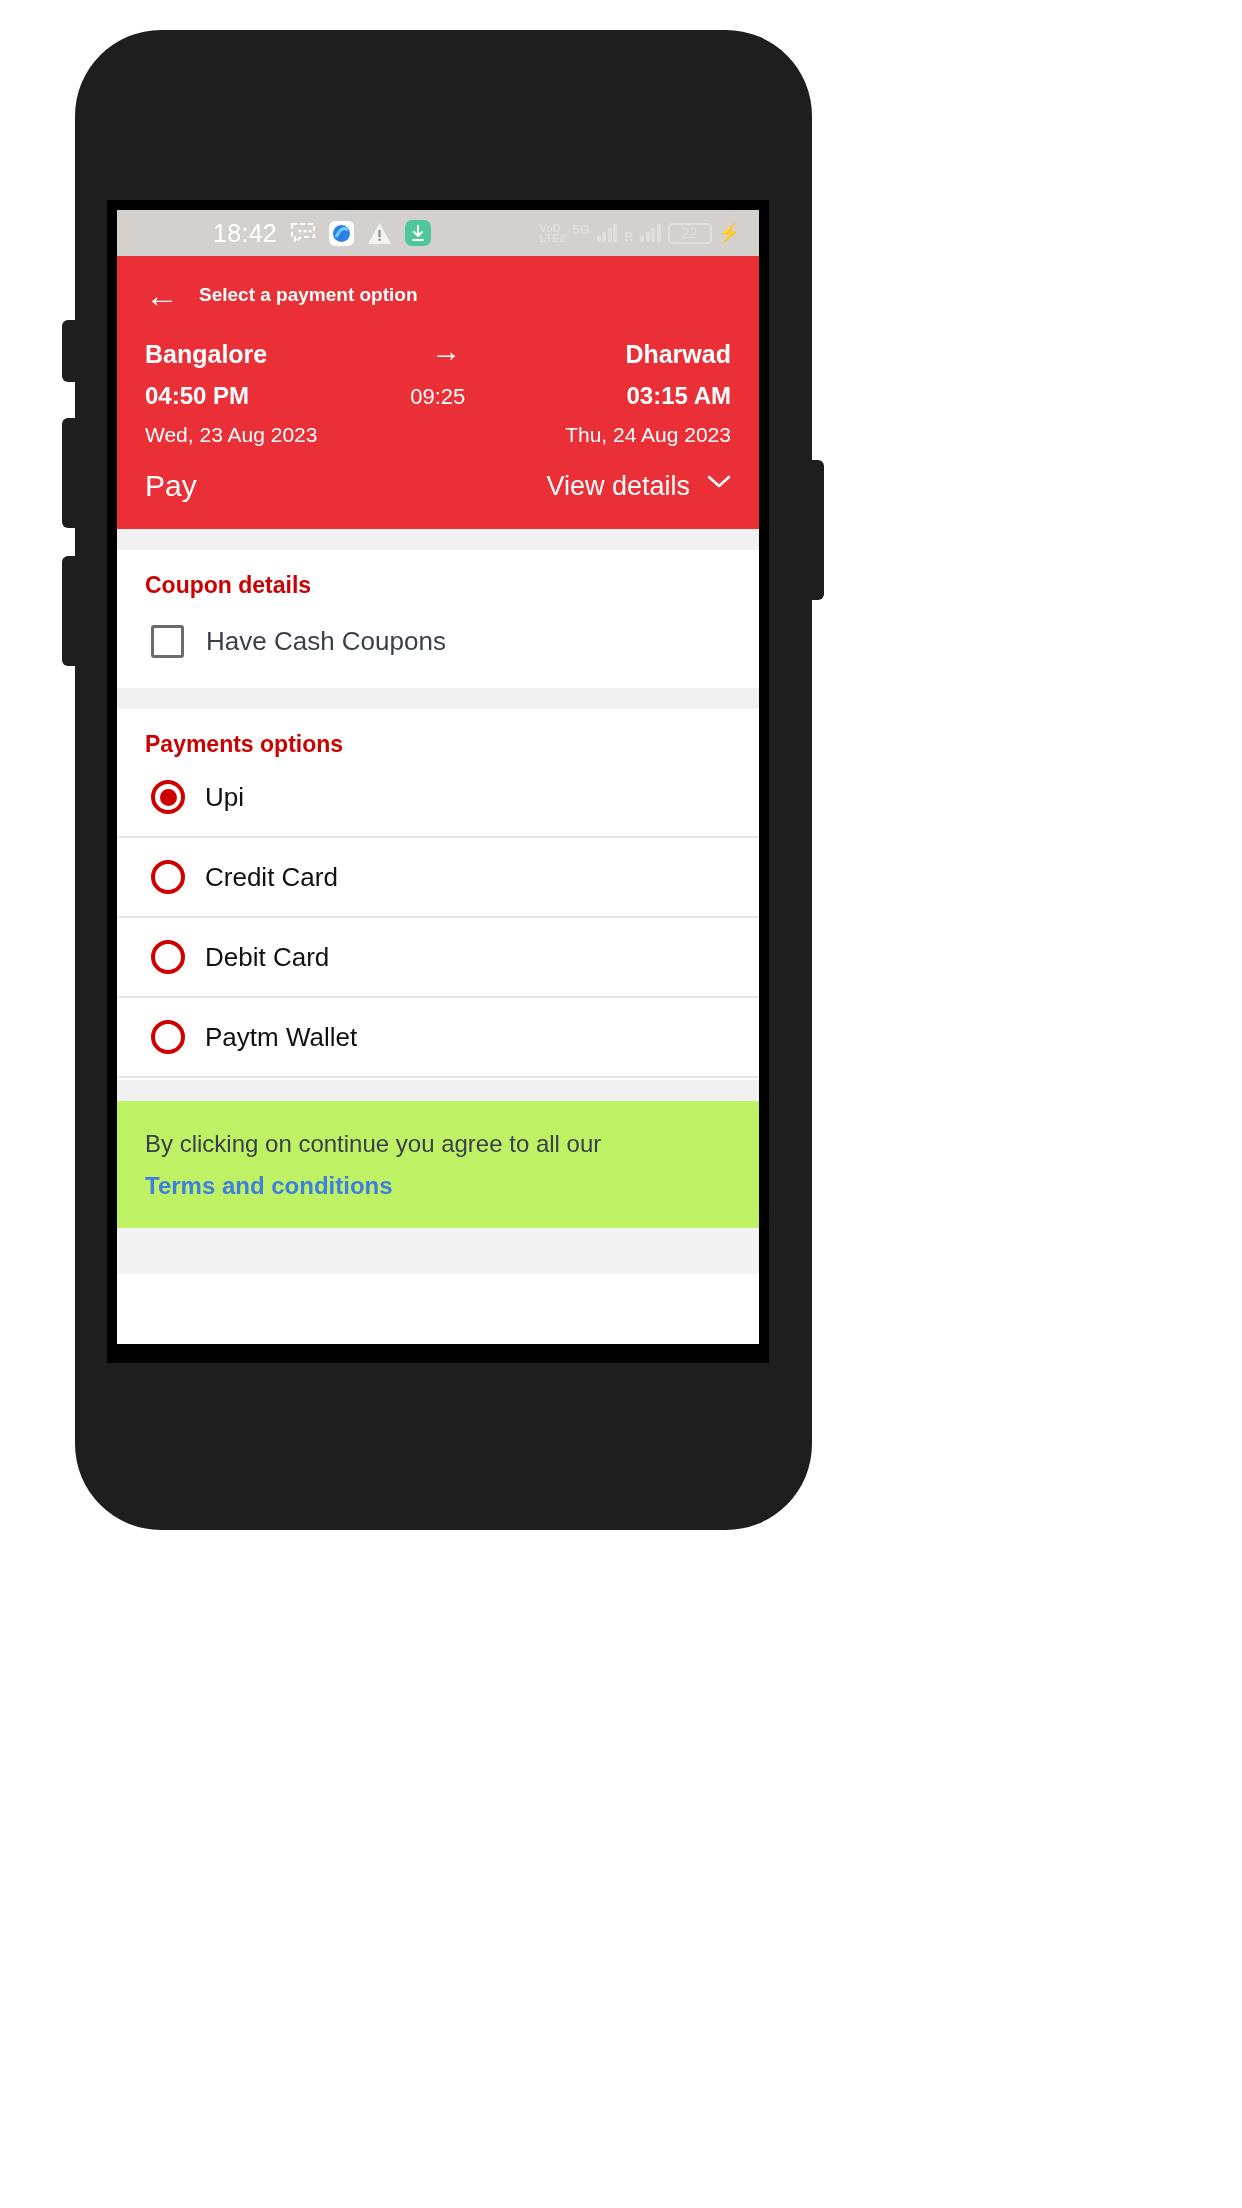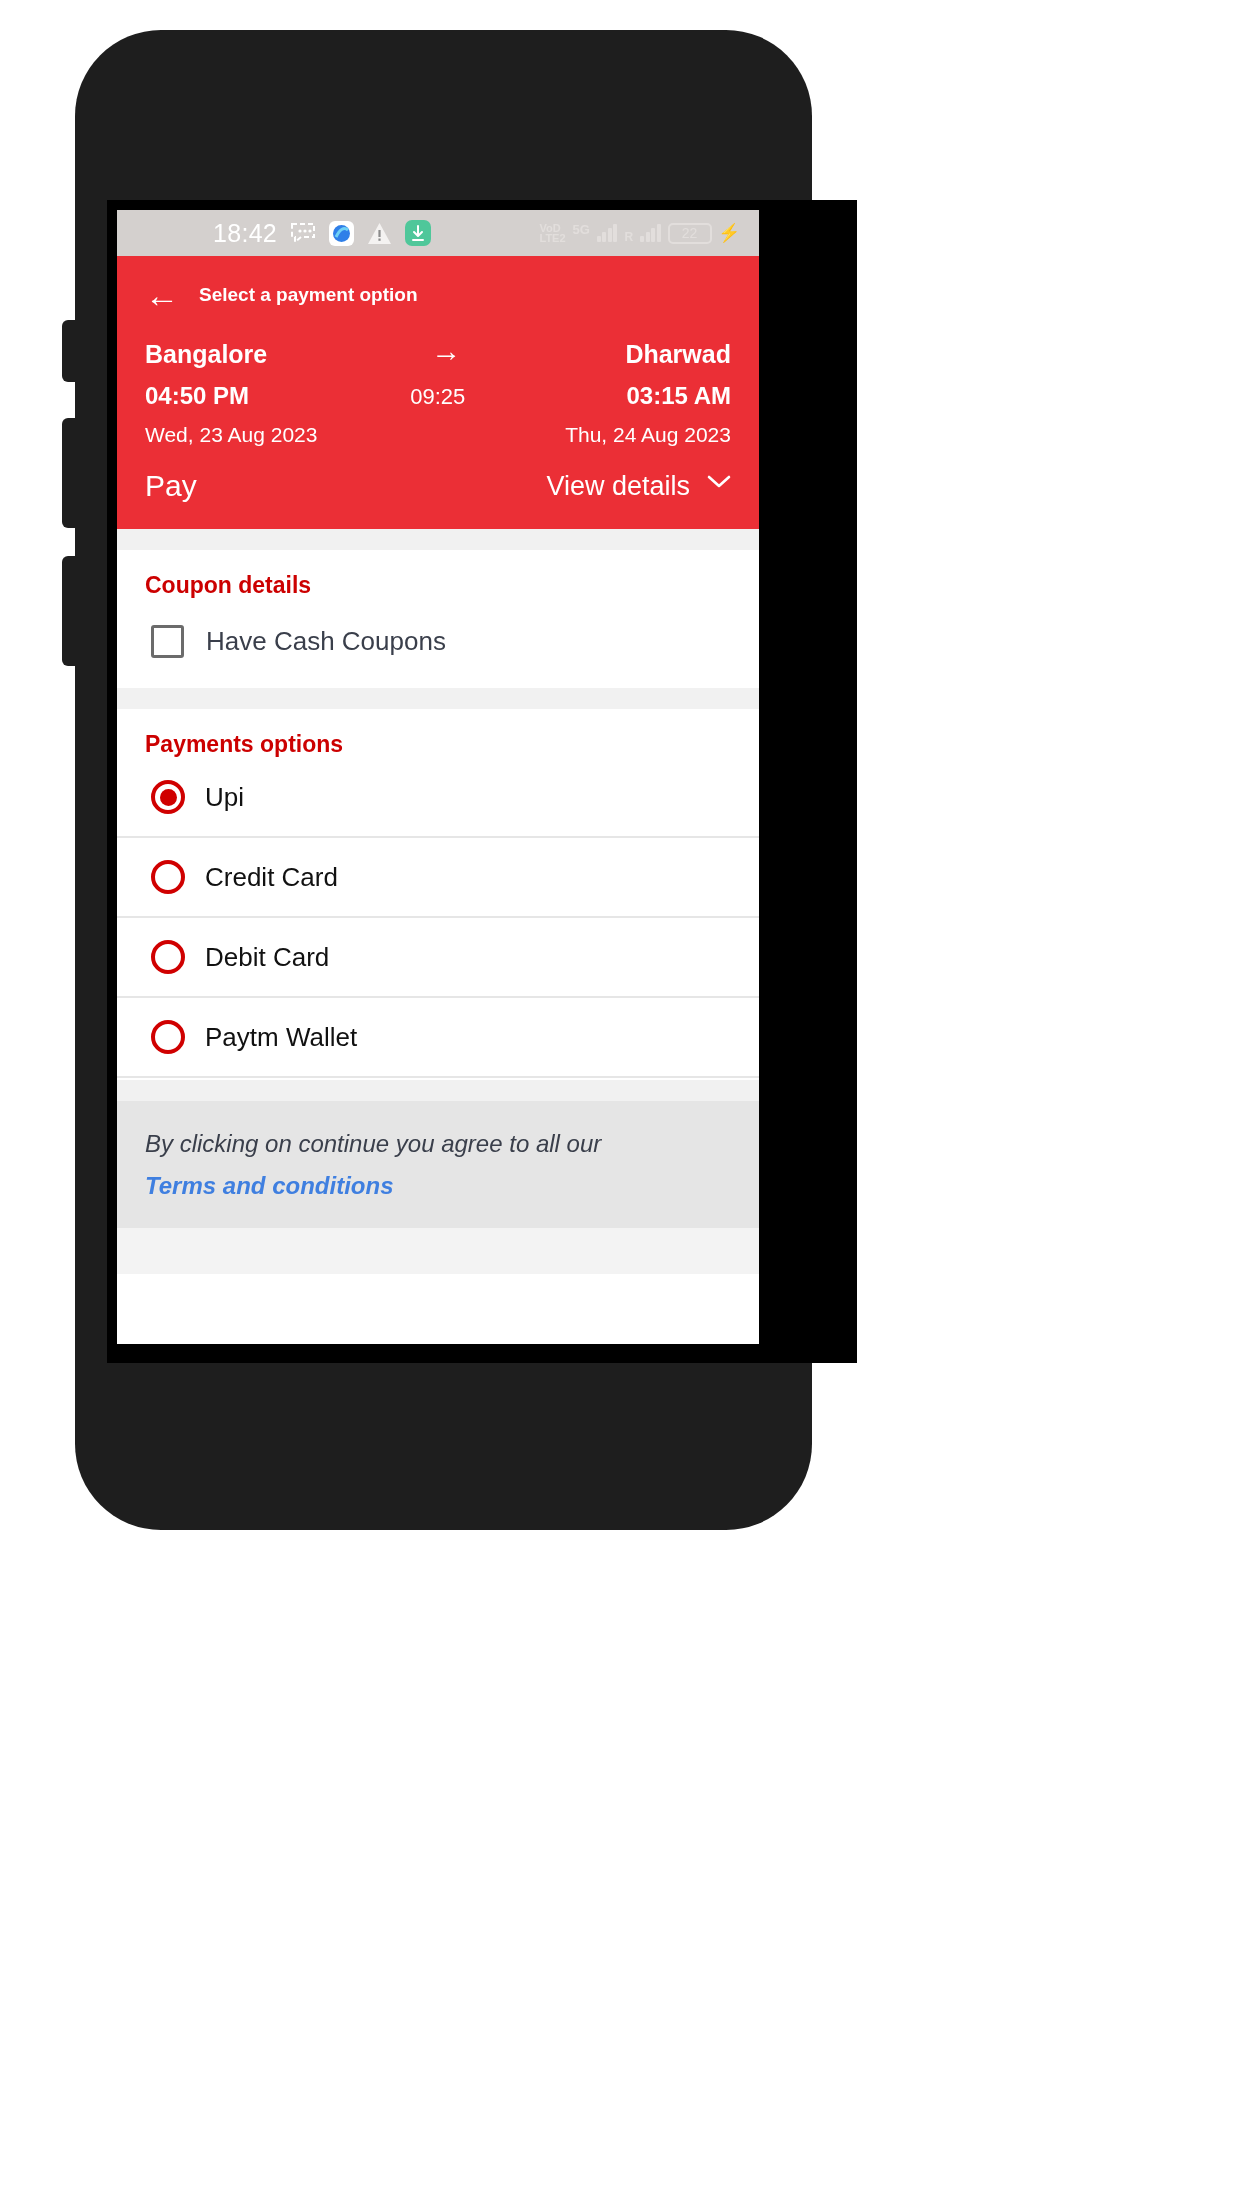--- a/index.html
+++ b/index.html
@@ -28,21 +28,21 @@
     position:absolute; left:62px; top:556px; width:16px; height:110px;
     background:#1e1e1e; border-radius:6px 0 0 6px;
   }
   .phone-btn-r{
     position:absolute; left:806px; top:460px; width:18px; height:140px;
     background:#1e1e1e; border-radius:0 6px 6px 0;
   }
 
   
   .screen-frame{
-    position:absolute; left:107px; top:200px; width:750px; height:1163px;
+    position:absolute; left:107px; top:200px; width:662px; height:1163px;
     background:#000000;
   }
   .screen{
     position:absolute; left:10px; top:10px; width:642px; height:1134px;
     background:#ffffff; overflow:hidden;
   }
 
   
   .statusbar{
     position:relative; height:46px; width:100%;
@@ -124,21 +124,21 @@
   .opt:last-child{ border-bottom:2px solid #e6e6e6; }
   .radio{
     width:34px; height:34px; border-radius:50%;
     border:4px solid #d00000; background:#fff;
     display:flex; align-items:center; justify-content:center; flex:none;
   }
   .radio .dot{ display:none; width:17px; height:17px; border-radius:50%; background:#d00000; }
   .radio.sel .dot{ display:block; }
   .optlabel{ font-size:26px; color:#111111; }
 
-  .terms{ background:#e5e5e5; padding:26px 28px 28px 28px;font-style:italic; }
+  .terms{ background:#bef264; padding:26px 28px 28px 28px; }
   .terms-line{ font-size:24px; color:#3a3f4b; line-height:1.45; }
   .terms-link{ font-size:24px; color:#3f7fe0; font-weight:700; margin-top:10px; display:inline-block; }
 
   .spacer-light{ height:46px; background:#f3f3f3; }
 </style>
 </head>
 <body>
 
 <div id="stage">
 

